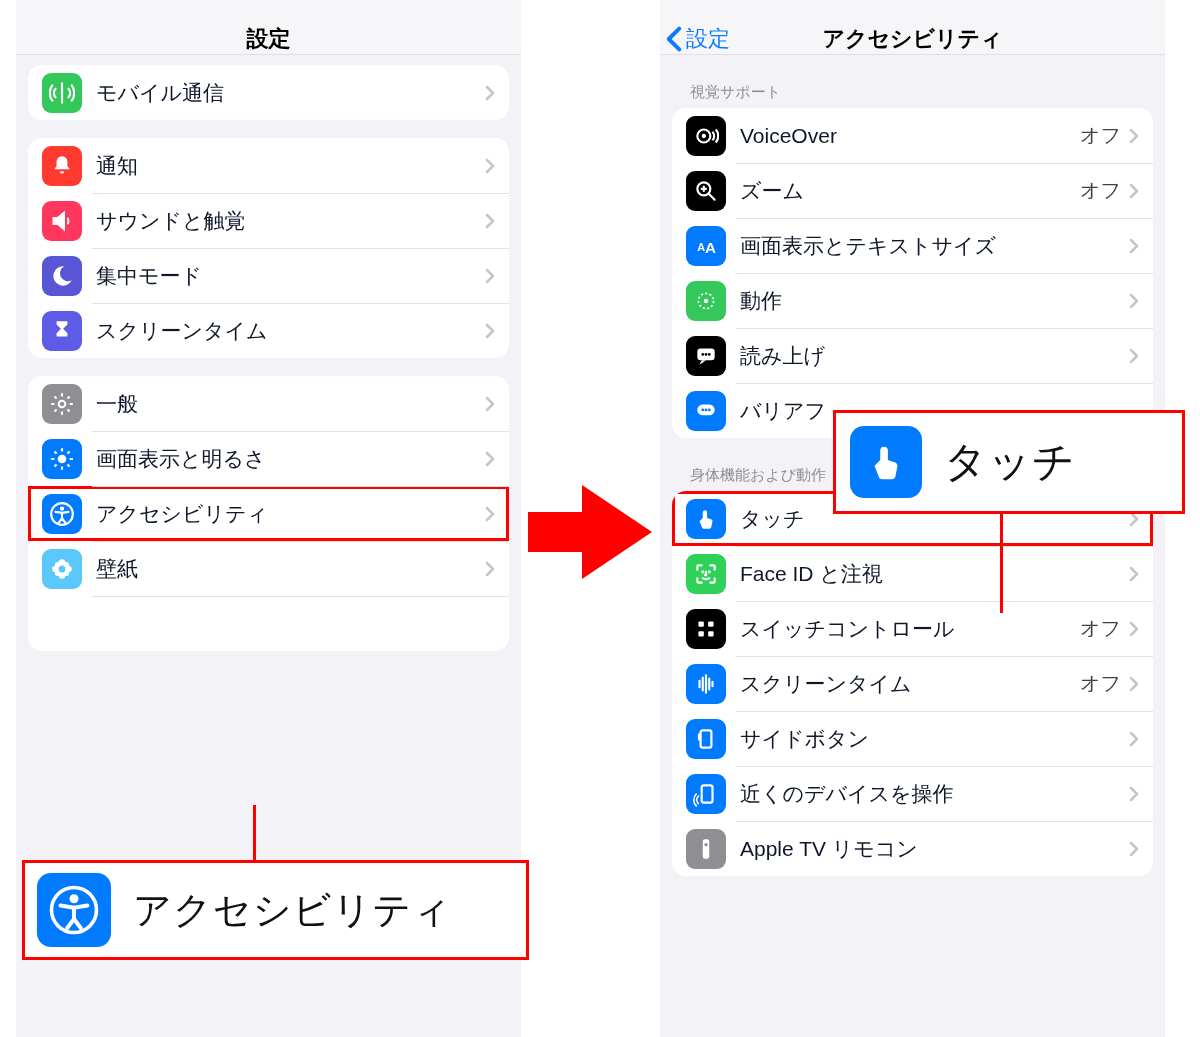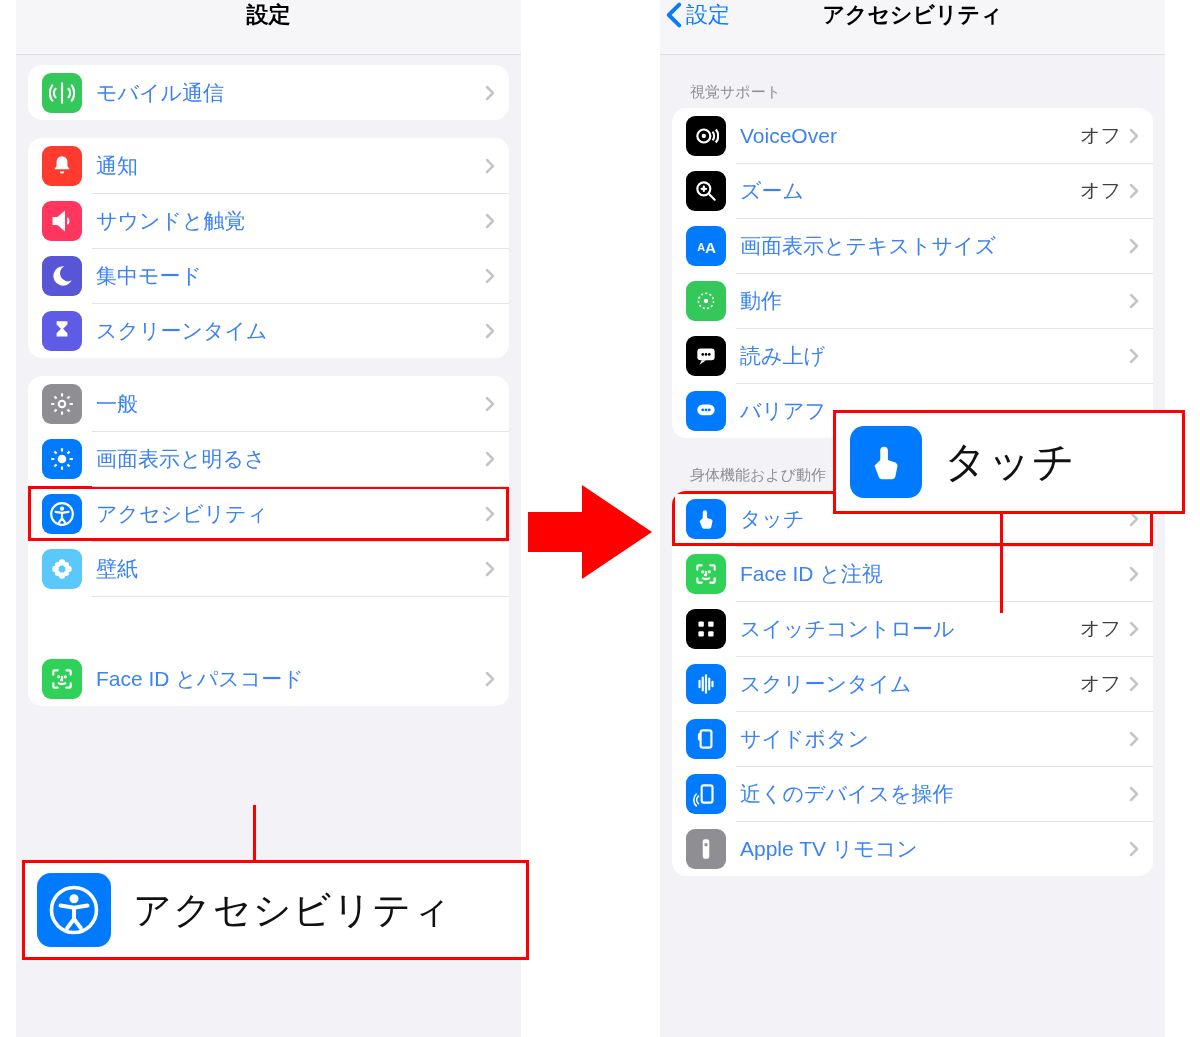--- a/index.html
+++ b/index.html
@@ -3,32 +3,32 @@
 <meta charset="utf-8">
 <style>
   html,body{margin:0;padding:0;font-family:-apple-system,"Hiragino Sans","Helvetica Neue",Arial,sans-serif;background:#fff}
   .stage{position:relative;width:1200px;height:1037px;background:#fff;overflow:hidden}
   .phone{position:absolute;width:505px;background:#f2f2f7;border-radius:0;overflow:hidden}
   .phone.left{left:16px;top:0;height:1037px}
   .phone.right{left:660px;top:0;height:1037px}
   .arrow{position:absolute;left:528px;top:485px;width:125px;height:90px}
   .arrow .shaft{position:absolute;left:0;top:27px;width:75px;height:40px;background:#ff0000}
   .arrow .head{position:absolute;left:54px;top:0;width:0;height:0;border-top:47px solid transparent;border-bottom:47px solid transparent;border-left:70px solid #ff0000}
-  .navbar{display:flex;align-items:flex-start;justify-content:center;height:54px;background:#f6f6f9;position:relative;border-bottom:1px solid #e0e0e4}
+  .navbar{display:flex;align-items:flex-end;justify-content:center;height:54px;background:#f6f6f9;position:relative;border-bottom:1px solid #e0e0e4}
   .navbar .title{font-size:22px;font-weight:600;color:#000}
   .navbar .back{position:absolute;left:6px;display:flex;align-items:center;color:#0a7aff;font-size:22px}
   .navbar .back svg{width:16px;height:26px;margin-right:4px}
   .scroll{position:relative}
   .group{margin:18px 12px;background:#fff;border-radius:14px;overflow:hidden}
   .group.first{margin-top:10px}
   .sect-label{margin:28px 30px 6px;color:#8e8e93;font-size:15px}
   .row{display:flex;align-items:center;height:55px;padding:0 14px;position:relative}
   .row + .row::before{content:"";position:absolute;left:64px;right:0;top:0;height:1px;background:#e3e3e7}
   .icon{width:40px;height:40px;border-radius:9px;margin-right:14px;display:flex;align-items:center;justify-content:center;flex-shrink:0;color:#fff}
-  .row .label{flex:1;font-size:21px;color:#3b82f6}
+  .row .label{flex:1;font-size:21px;color:#0f172a}
   .row .value{font-size:20px;color:#404040;margin-right:8px}
   .chev{width:10px;height:16px;flex-shrink:0}
   .chev svg{width:10px;height:16px;display:block}
   .chev svg path{stroke:#c5c5c9;stroke-width:2.5;fill:none;stroke-linecap:round;stroke-linejoin:round}
   .highlight{outline:3px solid #ff0000;outline-offset:-3px}
   .siri-hidden{height:55px;position:relative}
   .siri-hidden::before{content:"";position:absolute;left:64px;right:0;top:0;height:1px;background:#e3e3e7}
   .callout{position:absolute;background:#fff;border:3px solid #ff0000;display:flex;align-items:center;z-index:5}
   .callout .big-icon{border-radius:14px;display:flex;align-items:center;justify-content:center;color:#fff;flex-shrink:0}
   .callout .big-label{font-size:38px;color:#111;margin-left:22px;font-weight:400;letter-spacing:1px}
@@ -191,38 +191,20 @@
           <div class="label">壁紙</div>
           <div class="chev">
               <svg viewBox="0 0 10 16">
                 <path d="M2 2l6 6-6 6"></path>
               </svg>
             </div>
         </div>
         <div class="siri-hidden">
           
         </div>
-        <div class="row">
-          <div class="icon bg-green2">
-              <svg viewBox="0 0 24 24">
-                <g stroke="#fff" stroke-width="2" fill="none" stroke-linecap="round">
-                  <path d="M4 8V5a1 1 0 0 1 1-1h3M20 8V5a1 1 0 0 0-1-1h-3M4 16v3a1 1 0 0 0 1 1h3M20 16v3a1 1 0 0 1-1 1h-3"></path>
-                  <circle cx="9" cy="10" r=".5" fill="#fff"></circle>
-                  <circle cx="15" cy="10" r=".5" fill="#fff"></circle>
-                  <path d="M12 10v3h-1M9 16c1 1 5 1 6 0"></path>
-                </g>
-              </svg>
-            </div>
-          <div class="label">Face ID とパスコード</div>
-          <div class="chev">
-              <svg viewBox="0 0 10 16">
-                <path d="M2 2l6 6-6 6"></path>
-              </svg>
-            </div>
-        </div>
       </div>
     </div>
   </div>
 
   <div class="connector" style="left:253px;top:805px;height:55px"></div>
 
   <div class="callout" style="left:22px;top:860px;width:489px;height:94px;padding-left:12px">
     <div class="big-icon bg-blue" style="width:74px;height:74px">
       <svg viewBox="0 0 24 24" style="width:54px;height:54px">
           <circle cx="12" cy="12" r="10" fill="none" stroke="#fff" stroke-width="1.6"></circle>

